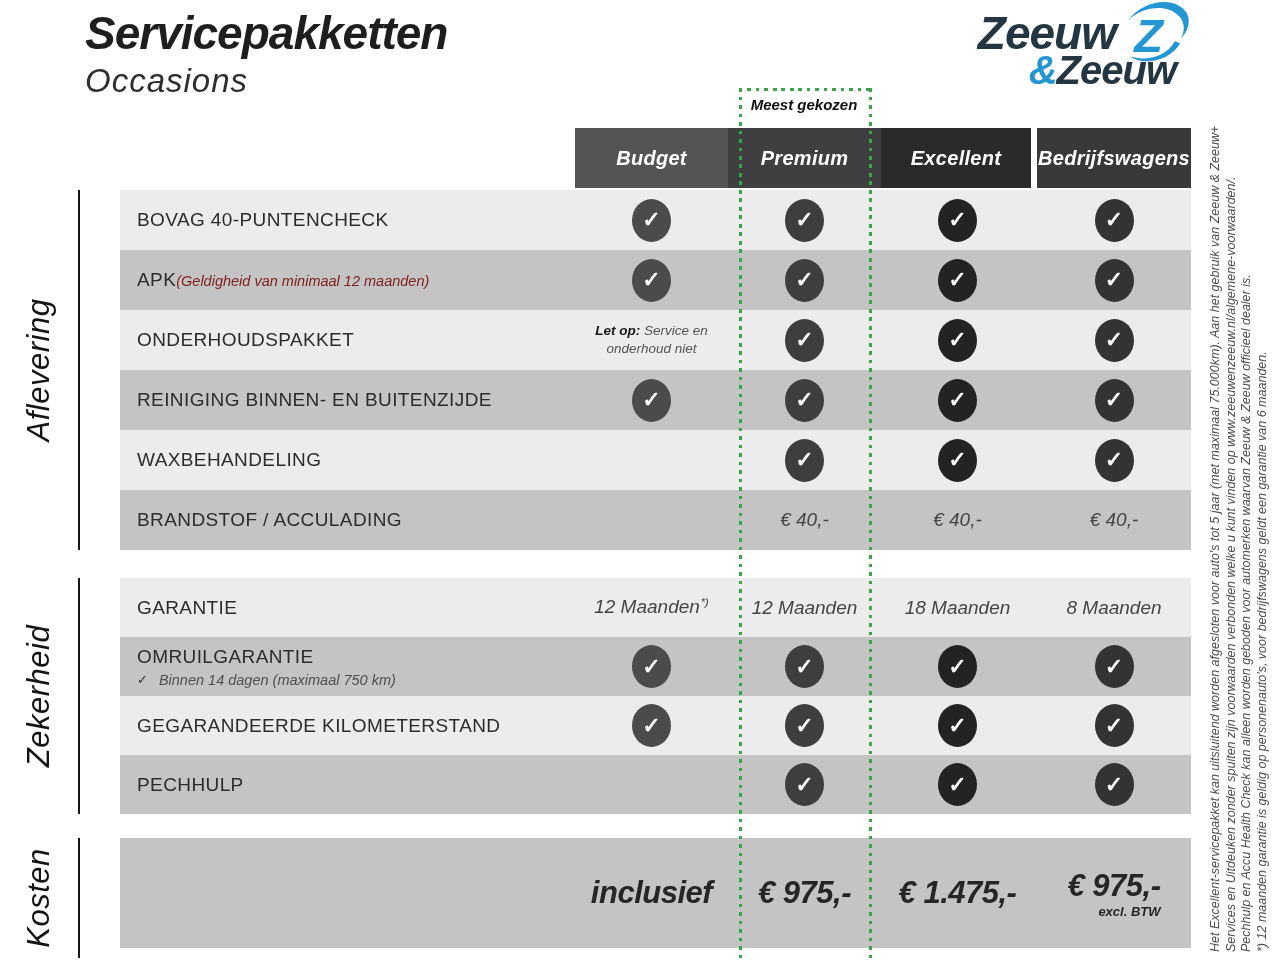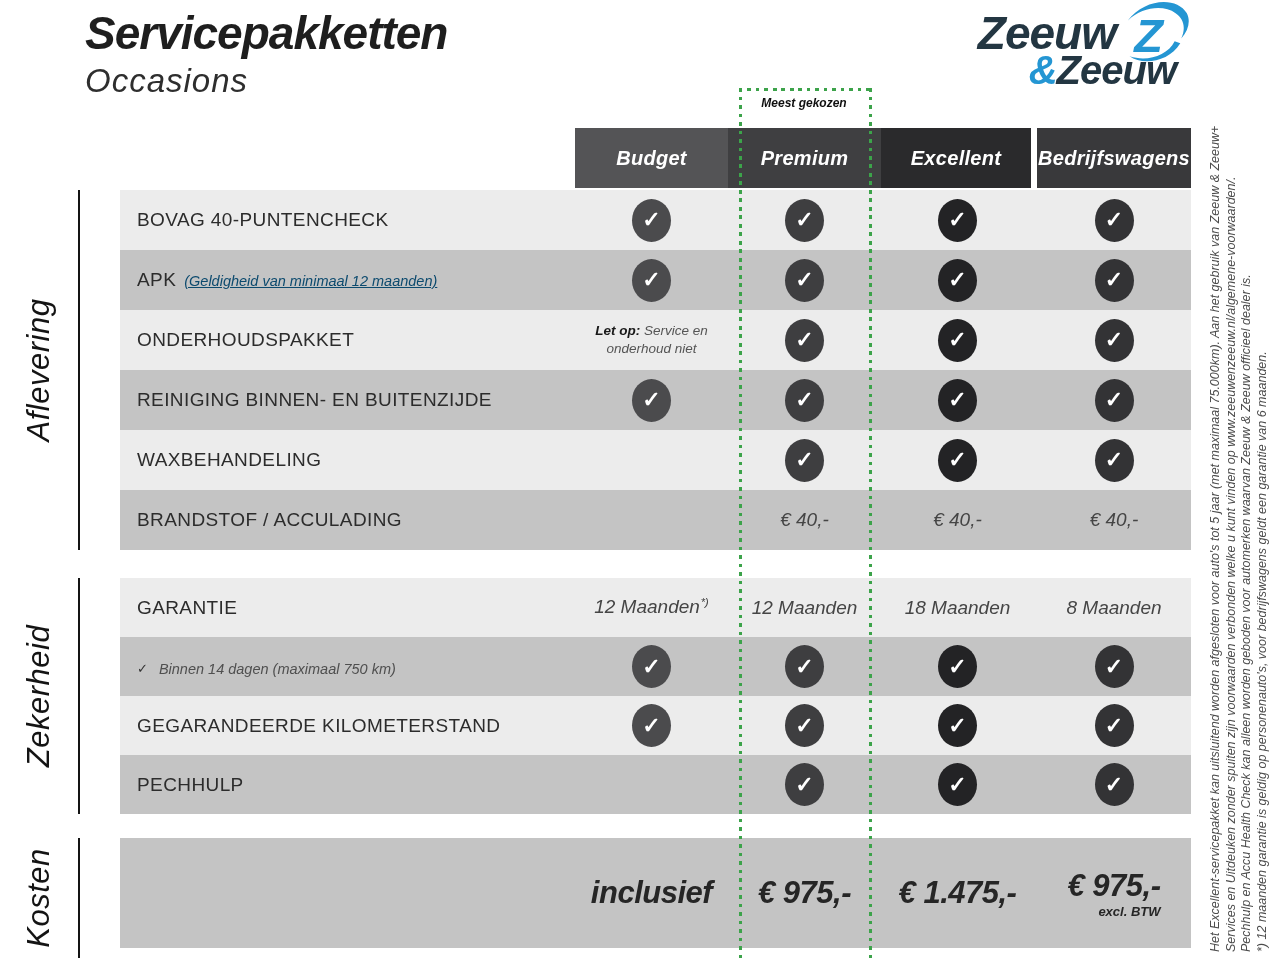--- a/index.html
+++ b/index.html
@@ -17,31 +17,31 @@
   .logo-l1 svg{margin-left:2px;margin-top:-4px;}
   .logo-l2{text-align:right;font-size:40px;font-weight:bold;font-style:italic;margin-top:-14px;margin-right:14px;letter-spacing:-1px;}
 
   
   .green-line{position:absolute;z-index:5;}
   .gl-v{width:3px;top:88px;height:872px;}
   #gl-left{left:739px;}
   #gl-right{left:869px;}
   #gl-top{left:739px;top:88px;width:133px;height:3px;}
   .most-chosen{position:absolute;left:739px;top:96px;width:130px;text-align:center;
-    font-size:12px;font-weight:bold;font-style:italic;color:#101010;z-index:6;}
+    font-size:15px;font-weight:bold;font-style:italic;color:#101010;z-index:6;}
 
   
   .col-header{position:absolute;top:128px;height:60px;display:flex;align-items:center;justify-content:center;
     color:#ffffff;font-weight:bold;font-style:italic;font-size:20px;letter-spacing:.3px;}
 
   
   .trow{position:absolute;left:120px;width:1071px;}
   .row-label{position:absolute;left:17px;top:0;height:100%;display:flex;flex-direction:column;justify-content:center;}
   .row-label .main{font-size:19px;color:#2c2c2c;letter-spacing:.4px;}
-  .row-label .note{font-size:14.5px;font-style:italic;color:#0c4a6e;margin-left:8px;letter-spacing:0;text-decoration:underline;}
+  .row-label .note{font-size:14.5px;font-style:italic;color:#7f1d1d;letter-spacing:0;}
   .subnote{font-size:14.5px;font-style:italic;color:#4f4f4f;margin-top:4px;display:flex;align-items:center;gap:11px;}
   .subnote .tick{font-style:normal;font-size:13px;color:#333;}
   .tcell{position:absolute;top:0;height:100%;display:flex;align-items:center;justify-content:center;}
   .check-circle{width:39px;height:43px;border-radius:50%;display:flex;align-items:center;justify-content:center;
     color:#fff;font-size:22px;font-weight:bold;}
   .cell-text{font-size:19px;font-style:italic;color:#454545;}
   .cell-text sup{font-size:11px;font-style:italic;margin-left:1px;}
   .warn{font-size:13.5px;color:#555;font-style:italic;text-align:center;line-height:1.35;}
   .warn b{color:#191919;font-style:italic;}
   .bigwrap{display:flex;flex-direction:column;align-items:center;}
@@ -203,20 +203,21 @@
         </div>
         <div class="tcell" style="left: 761px; width: 153px;">
           <span class="cell-text">18 Maanden</span>
         </div>
         <div class="tcell" style="left: 917px; width: 154px;">
           <span class="cell-text">8 Maanden</span>
         </div>
       </div>
       <div class="trow" style="top: 637px; height: 59px; background: rgb(196, 196, 196);">
         <div class="row-label">
+          <div><span class="main">OMRUILGARANTIE</span></div>
           <div class="subnote">
             <span class="tick">✓</span>
             <span>Binnen 14 dagen (maximaal 750 km)</span>
           </div>
         </div>
         <div class="tcell" style="left: 455px; width: 153px;">
           <span class="check-circle" style="background:#4b4b4d">✓</span>
         </div>
         <div class="tcell" style="left: 608px; width: 153px;">
           <span class="check-circle" style="background:#3e3e40">✓</span>

